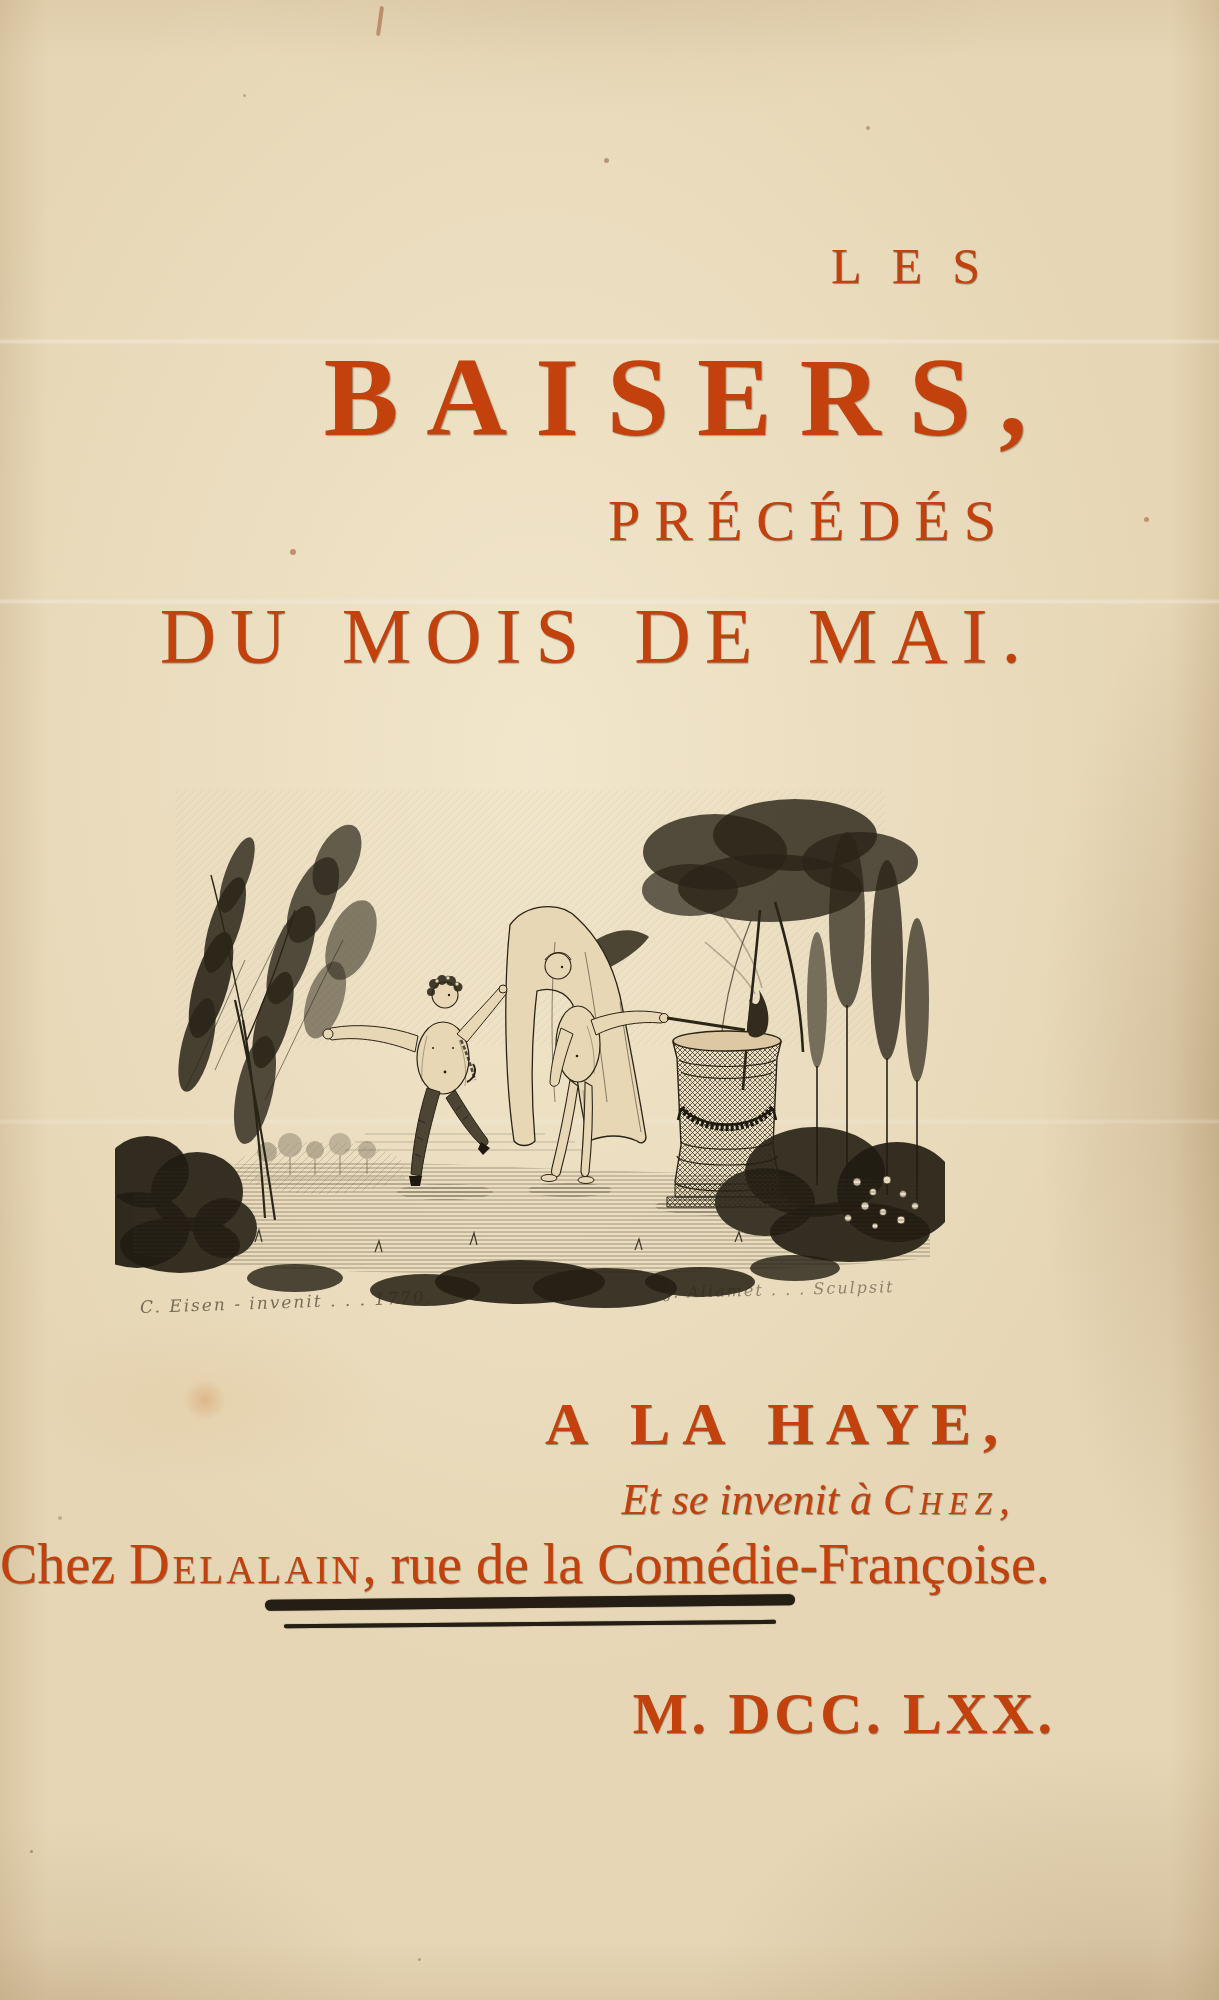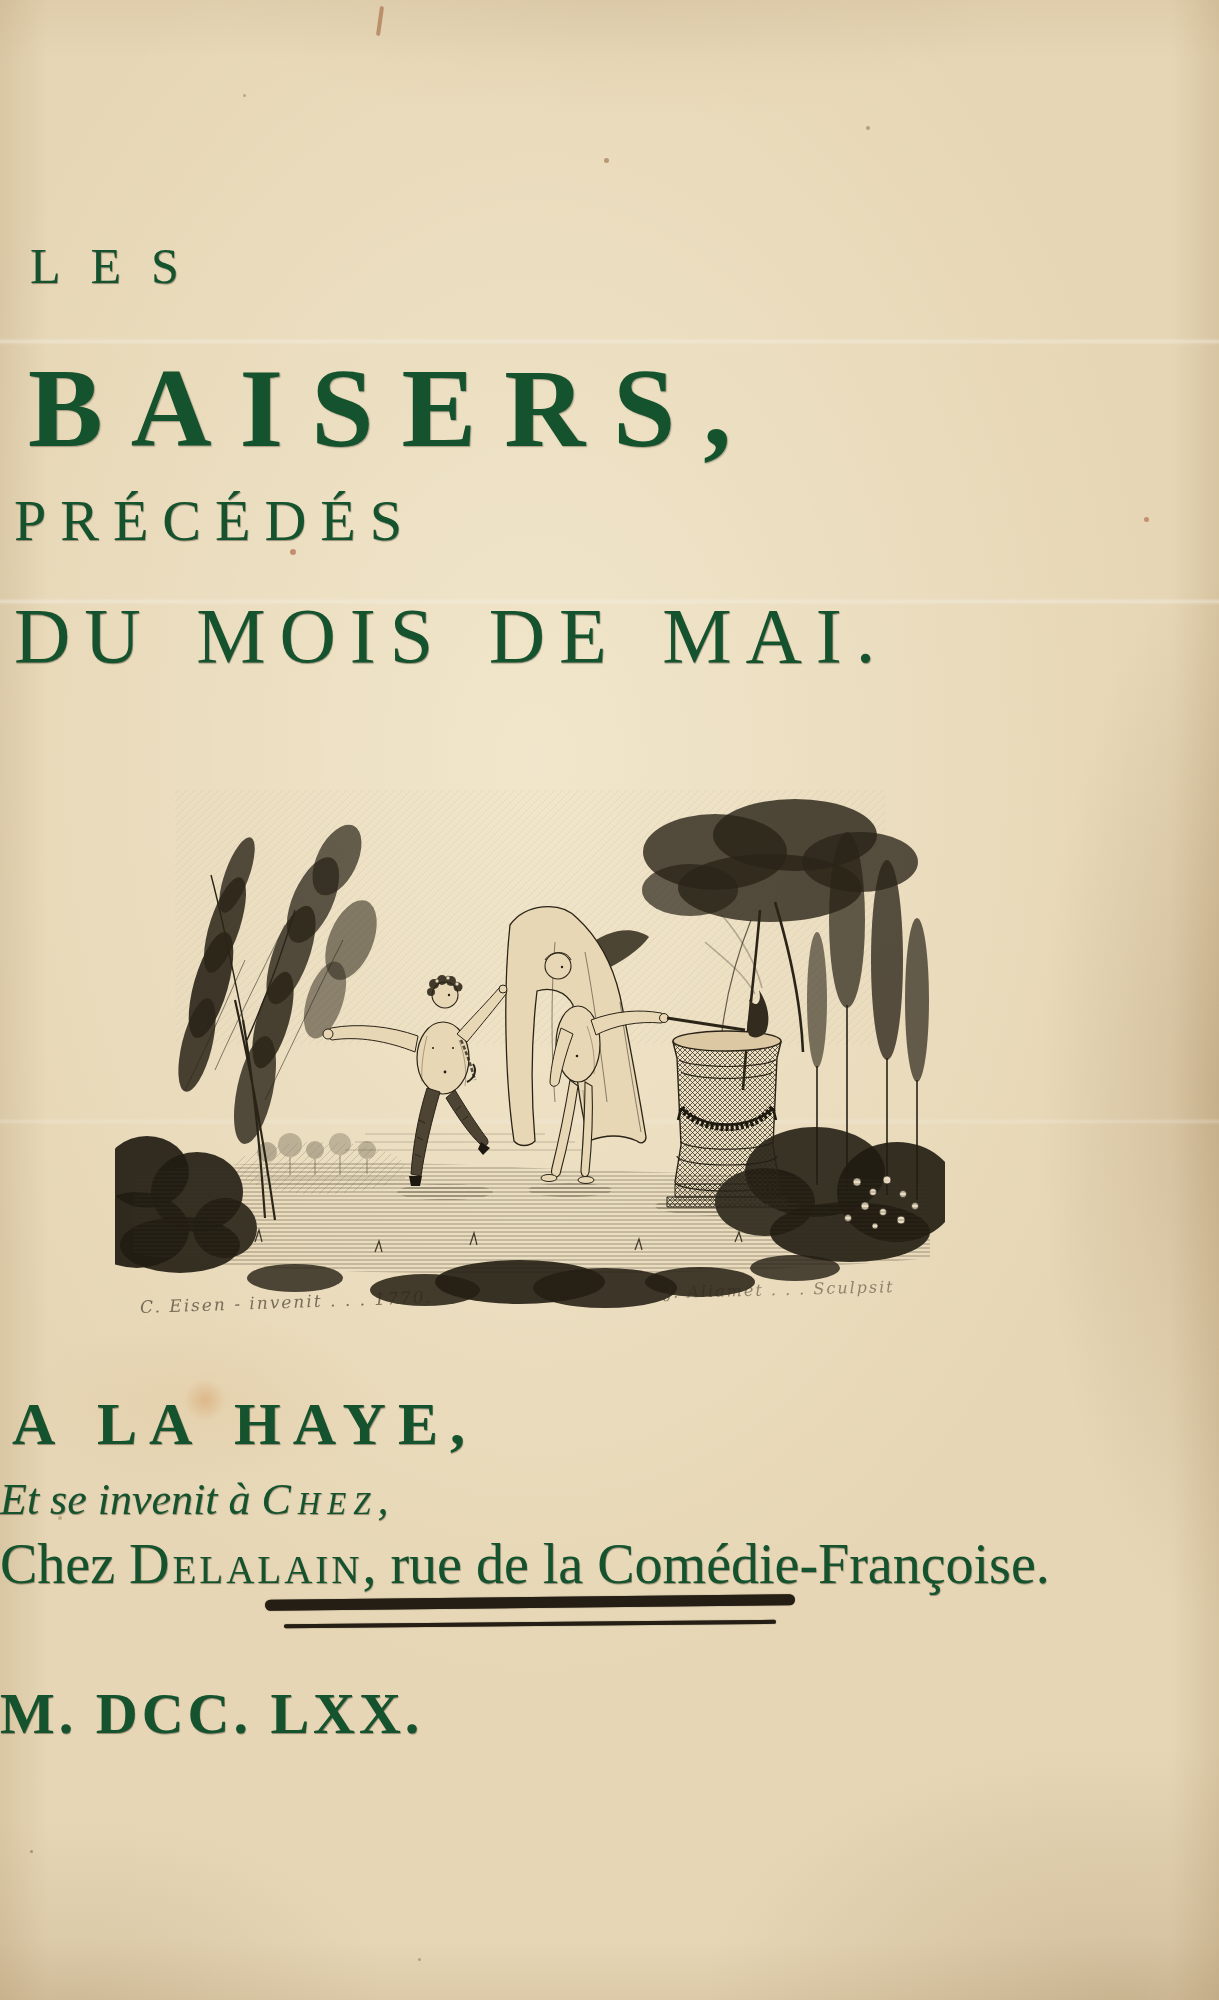--- a/index.html
+++ b/index.html
@@ -11,27 +11,27 @@
       radial-gradient(ellipse 880px 1300px at 44% 38%, rgba(255,249,230,.45), rgba(255,249,230,0) 72%),
       radial-gradient(ellipse 260px 120px at 17% 70%, rgba(205,140,70,.10), rgba(205,140,70,0) 70%),
       radial-gradient(ellipse 240px 700px at 100% 55%, rgba(135,100,58,.22), rgba(135,100,58,0) 75%),
       radial-gradient(ellipse 560px 340px at 92% 100%, rgba(125,92,52,.20), rgba(125,92,52,0) 75%),
       radial-gradient(ellipse 420px 240px at 6% 100%, rgba(125,92,52,.14), rgba(125,92,52,0) 75%),
       radial-gradient(ellipse 500px 150px at 50% 0%, rgba(150,115,70,.10), rgba(150,115,70,0) 80%),
       linear-gradient(90deg, rgba(150,115,70,.16) 0%, rgba(150,115,70,0) 4%, rgba(150,115,70,0) 96%, rgba(150,115,70,.18) 100%),
       linear-gradient(0deg, rgba(150,115,70,.12) 0%, rgba(150,115,70,0) 3%, rgba(150,115,70,0) 97%, rgba(160,125,80,.10) 100%);
     color:#241e14;
   }
-  .cline{position:absolute;left:0;width:1010px;text-align:left;white-space:nowrap;
-         color:#14532d;text-shadow:0.6px 0.7px 0.9px rgba(36,28,16,.42);}
+  .cline{position:absolute;left:0;width:1010px;text-align:right;white-space:nowrap;
+         color:#c2410c;text-shadow:0.6px 0.7px 0.9px rgba(36,28,16,.42);}
   .t-les{top:237px;font-size:50px;letter-spacing:30px;text-indent:30px;}
-  .t-baisers{top:344px;font-size:112px;letter-spacing:28px;text-indent:28px;font-weight:bold;
-             text-shadow:1px 1.2px 1.2px rgba(36,28,16,.35);}
+  .t-baisers{top:333px;font-size:112px;letter-spacing:28px;text-indent:28px;font-weight:bold;
+             text-shadow:1px 1.2px 1.2px rgba(36,28,16,.35);padding-left:45px;}
   .t-precedes{top:487px;font-size:58px;letter-spacing:14px;text-indent:14px;}
-  .t-dumois{top:591px;font-size:78px;letter-spacing:14px;text-indent:14px;word-spacing:8px;}
+  .t-dumois{top:591px;font-size:78px;letter-spacing:14px;text-indent:14px;word-spacing:8px;padding-left:25px;}
   .t-haye{top:1390px;font-size:60px;letter-spacing:12px;text-indent:12px;word-spacing:6px;font-weight:bold;}
   .t-etse{top:1474px;font-size:44px;font-style:italic;}
   .t-etse .sc{font-variant:small-caps;letter-spacing:7px;}
   .t-chez{top:1532px;font-size:56px;width:1030px;}
   .t-chez .sc{font-variant:small-caps;letter-spacing:3px;}
   .t-date{top:1650px;font-size:58px;letter-spacing:4px;width:1056px;font-weight:bold;margin-top:30px;}
   .rule{position:absolute;background:#241e14;box-shadow:0 0 1px rgba(36,28,16,.8);}
   .rule-thick{left:265px;top:1597px;width:530px;height:11px;border-radius:6px;transform:rotate(-0.6deg);}
   .rule-thin{left:284px;top:1622px;width:492px;height:4px;border-radius:3px;transform:rotate(-0.5deg);}
   .signature{position:absolute;font-style:italic;font-family:"DejaVu Serif", serif;

